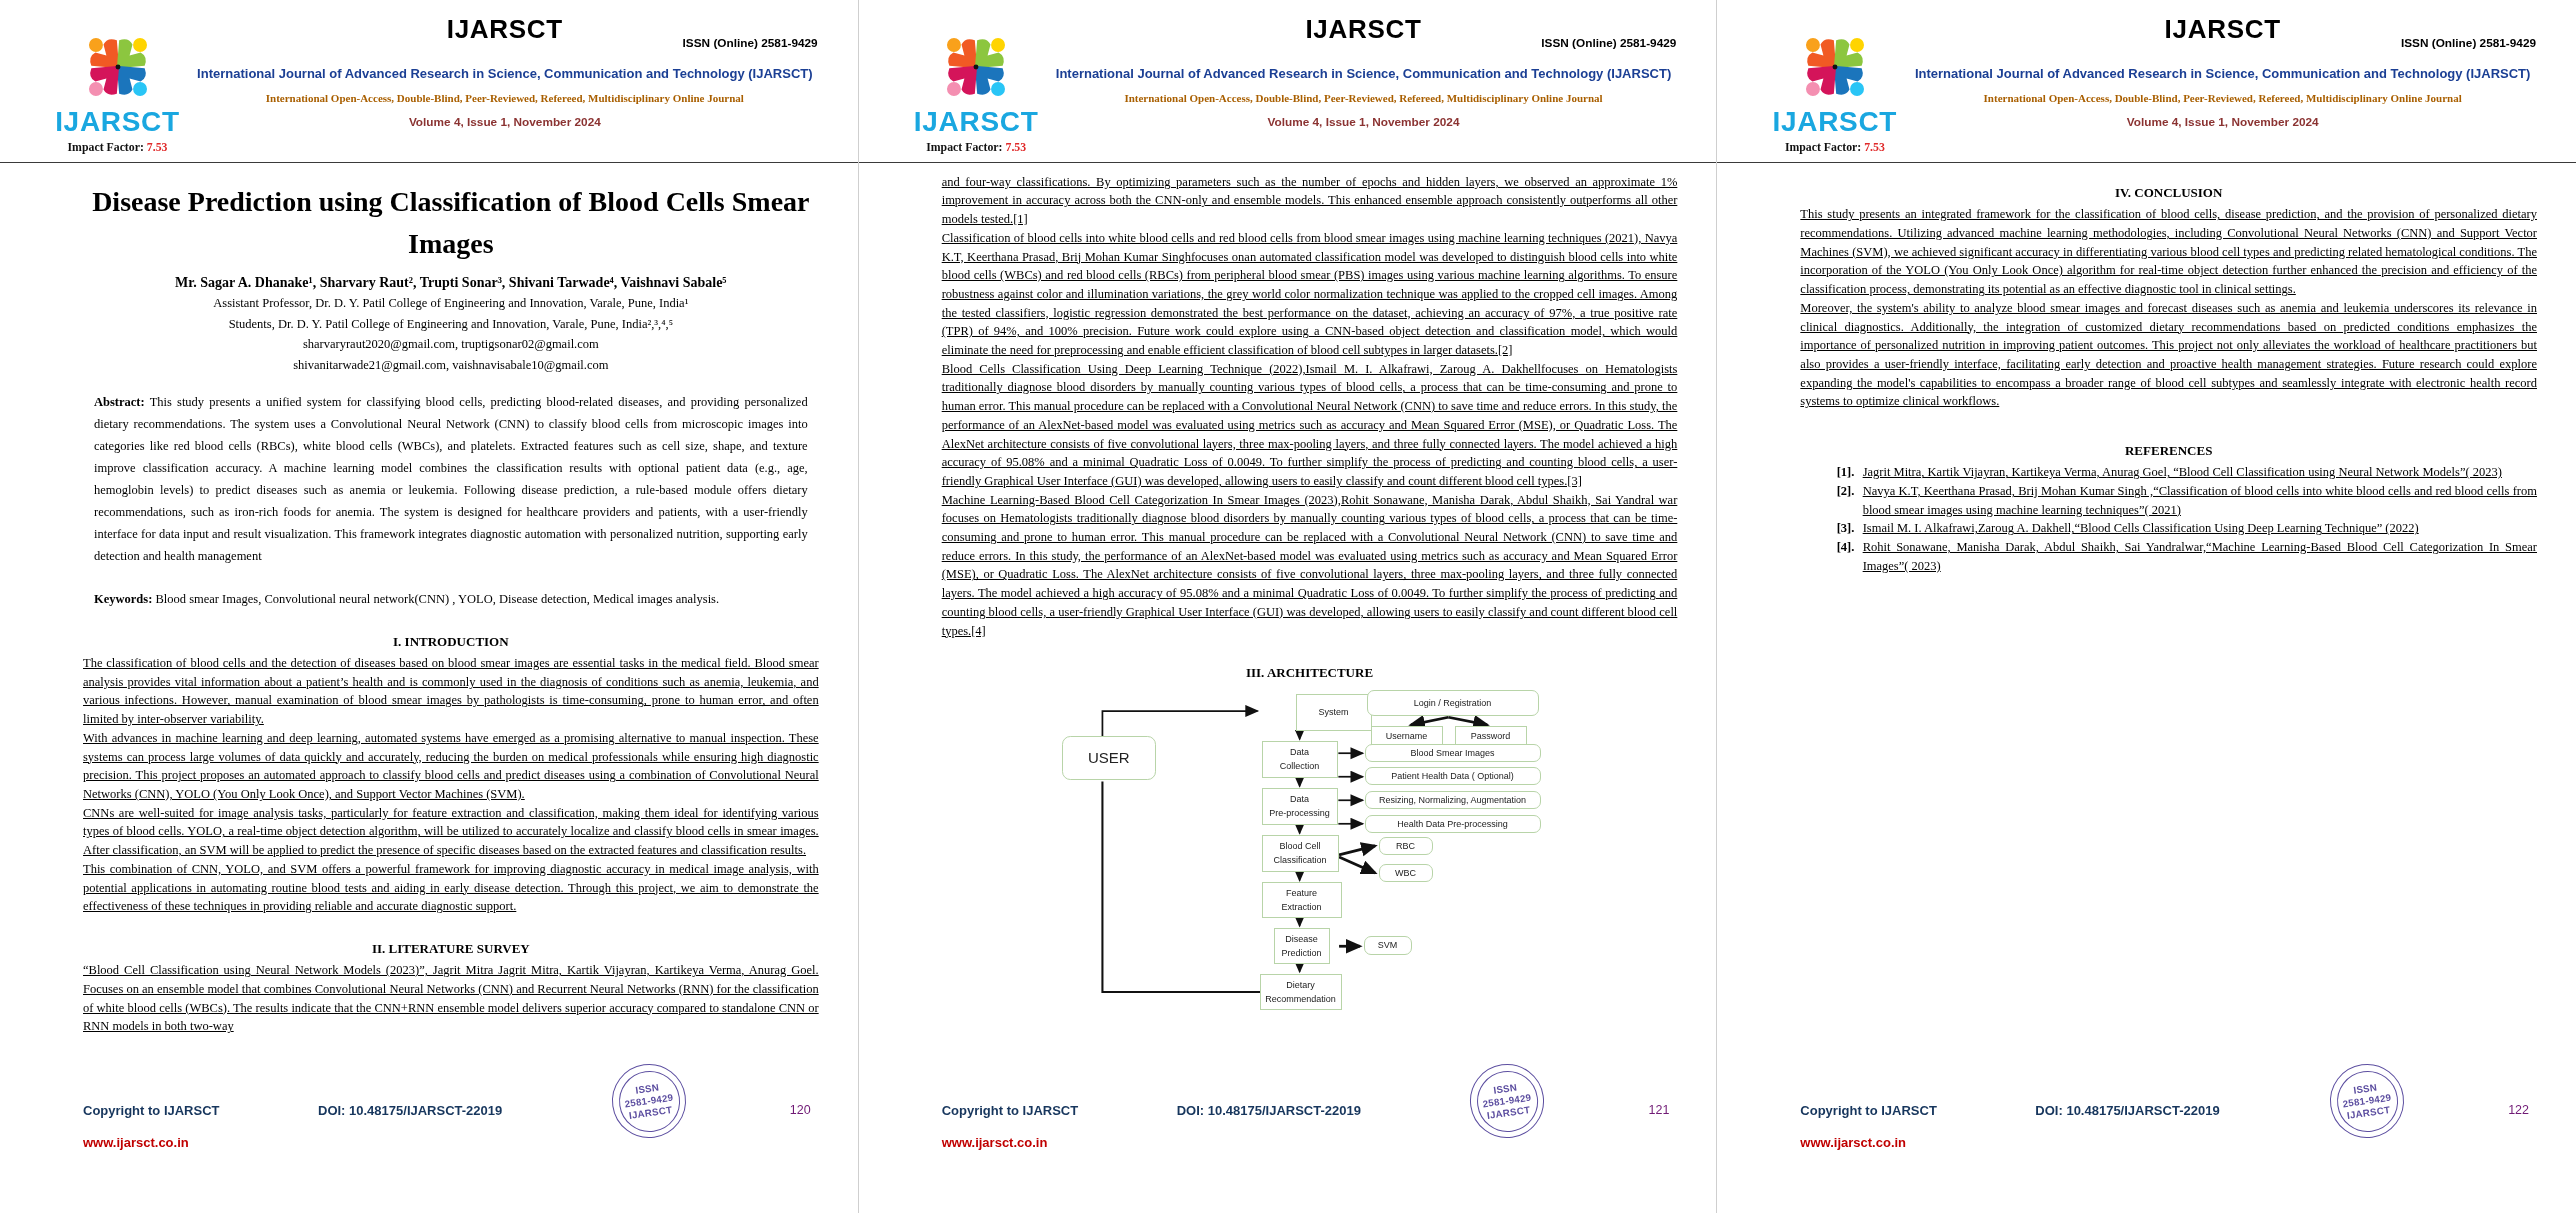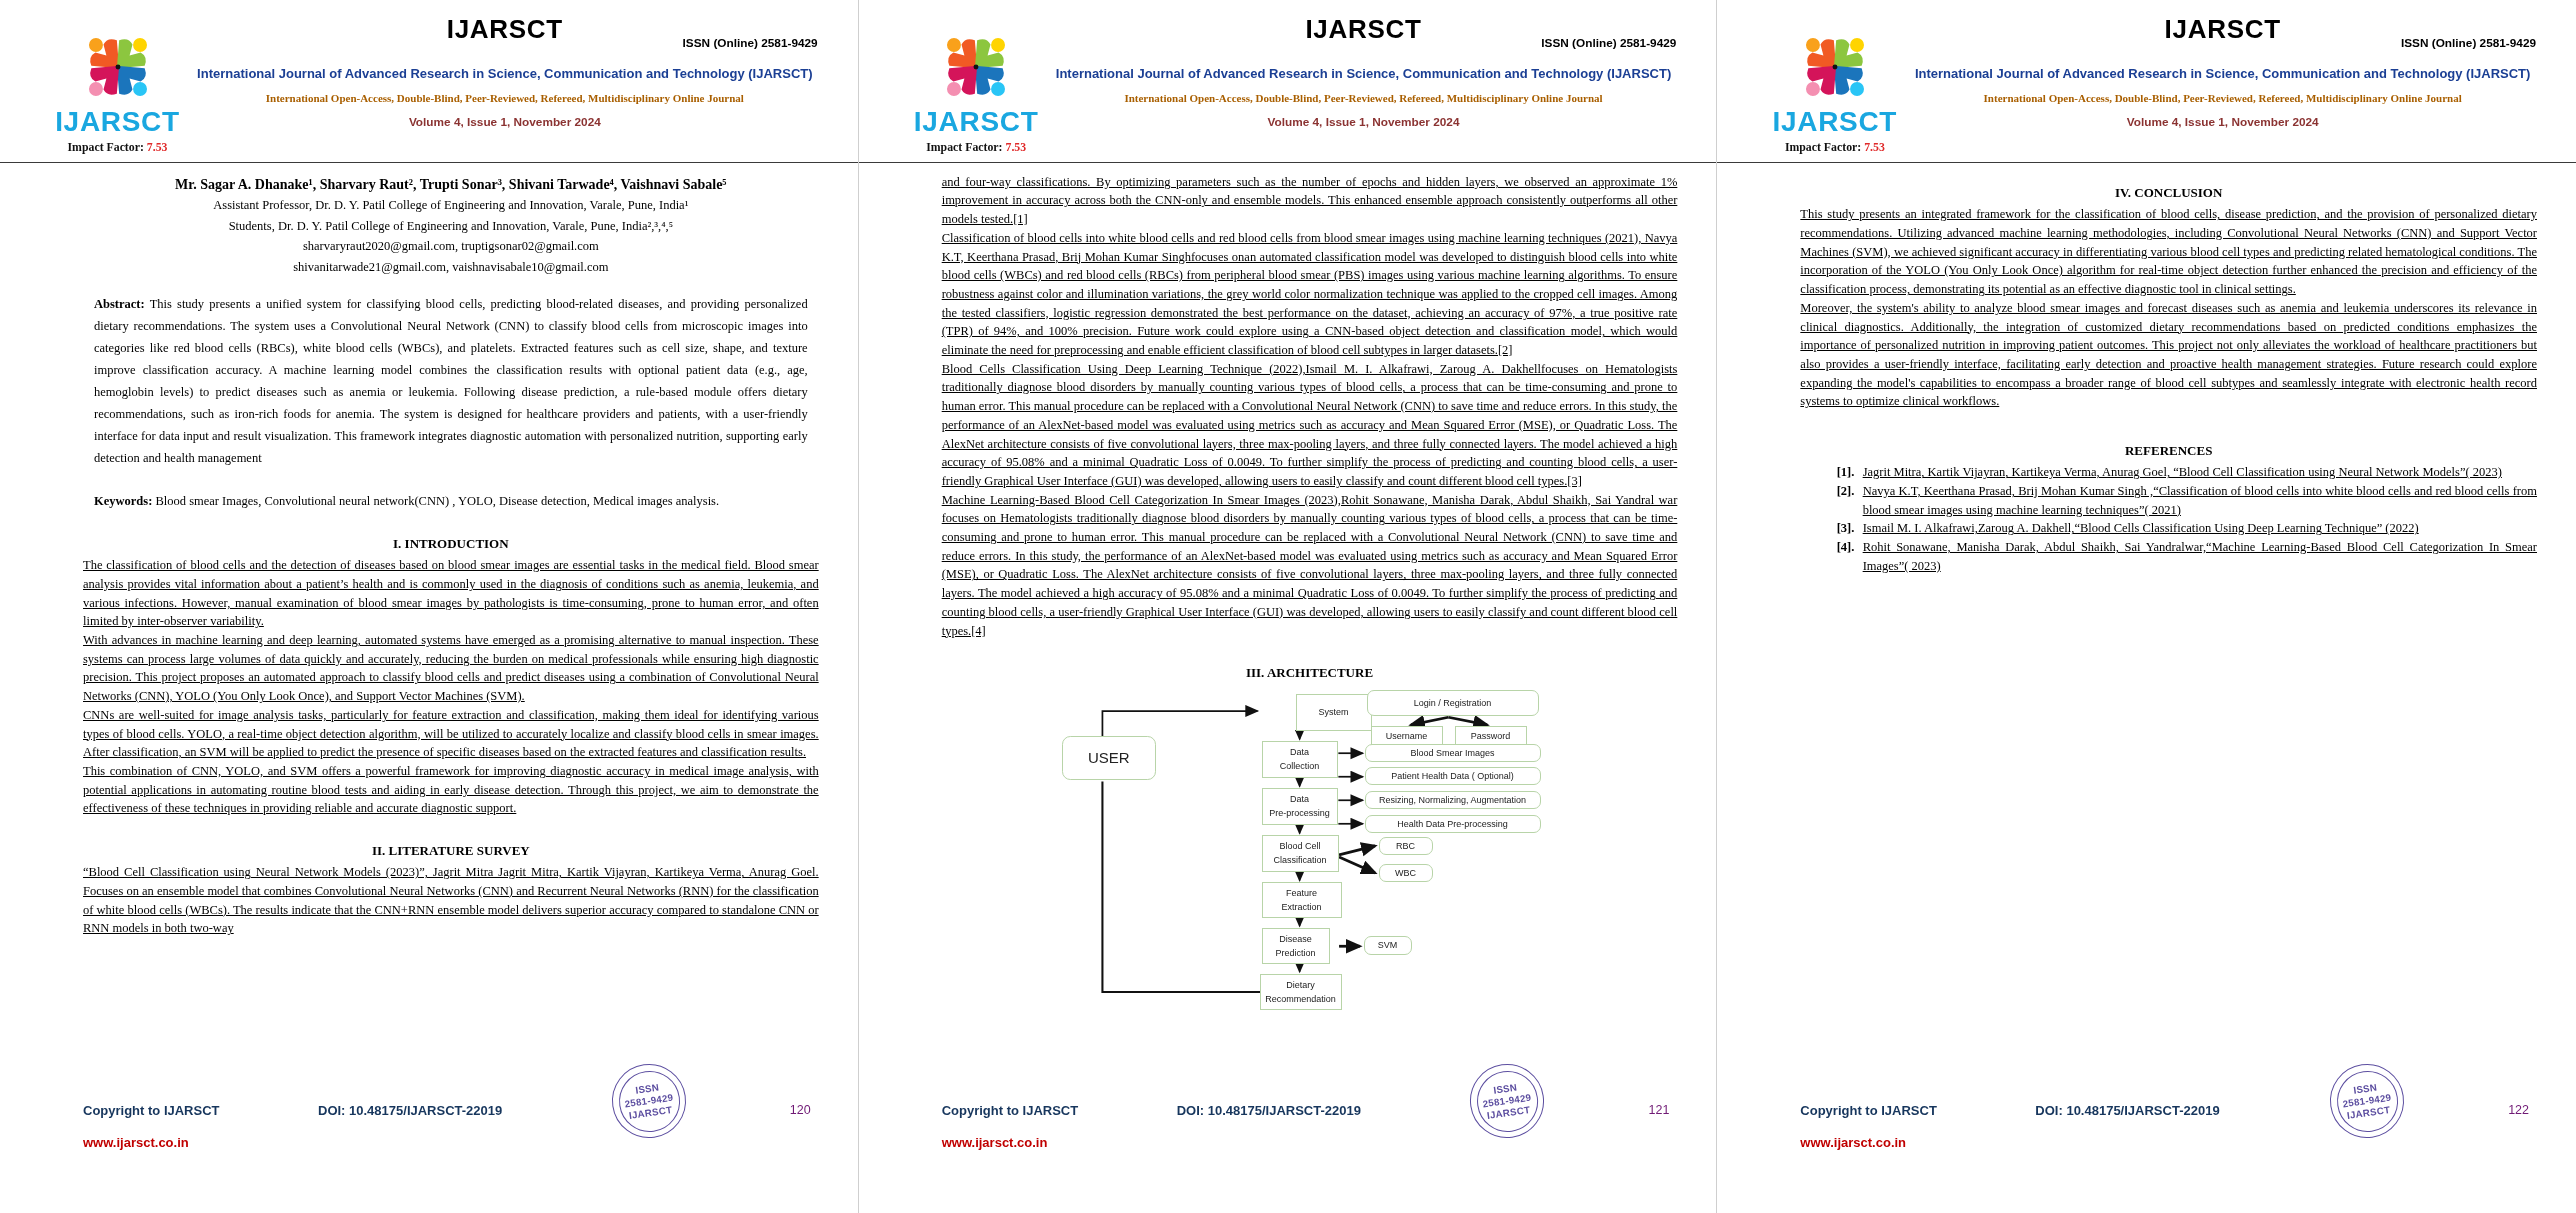--- a/index.html
+++ b/index.html
@@ -104,20 +104,21 @@
       <div class="hdr-center">
         <div class="hdr-title">IJARSCT</div>
         <div class="hdr-jname">International Journal of Advanced Research in Science, Communication and Technology (IJARSCT)</div>
         <div class="hdr-tag">International Open-Access, Double-Blind, Peer-Reviewed, Refereed, Multidisciplinary Online Journal</div>
         <div class="hdr-vol">Volume 4, Issue 1, November 2024</div>
       </div>
       <div class="hdr-issn">ISSN (Online) 2581-9429</div>
     </div>
 
     <div class="content">
+      <div class="paper-title">Disease Prediction using Classification of Blood Cells Smear Images</div>
       <div class="authors">Mr. Sagar A. Dhanake¹, Sharvary Raut², Trupti Sonar³, Shivani Tarwade⁴, Vaishnavi Sabale⁵</div>
       <div class="affil">Assistant Professor, Dr. D. Y. Patil College of Engineering and Innovation, Varale, Pune, India¹</div>
       <div class="affil">Students, Dr. D. Y. Patil College of Engineering and Innovation, Varale, Pune, India²,³,⁴,⁵</div>
       <div class="emails">sharvaryraut2020@gmail.com, truptigsonar02@gmail.com</div>
       <div class="emails">shivanitarwade21@gmail.com, vaishnavisabale10@gmail.com</div>
 
       <p class="abstract"><span class="lbl">Abstract:</span> <span>This study presents a unified system for classifying blood cells, predicting blood-related diseases, and providing personalized dietary recommendations. The system uses a Convolutional Neural Network (CNN) to classify blood cells from microscopic images into categories like red blood cells (RBCs), white blood cells (WBCs), and platelets. Extracted features such as cell size, shape, and texture improve classification accuracy. A machine learning model combines the classification results with optional patient data (e.g., age, hemoglobin levels) to predict diseases such as anemia or leukemia. Following disease prediction, a rule-based module offers dietary recommendations, such as iron-rich foods for anemia. The system is designed for healthcare providers and patients, with a user-friendly interface for data input and result visualization. This framework integrates diagnostic automation with personalized nutrition, supporting early detection and health management</span></p>
 
       <p class="kw"><span class="lbl">Keywords:</span> <span>Blood smear Images, Convolutional neural network(CNN) , YOLO, Disease detection, Medical images analysis.</span></p>
 
@@ -211,21 +212,21 @@
         <div class="dbox rounded" style="left:311px;top:54px;width:176px;height:18px;">Blood Smear Images</div>
         <div class="dbox rounded" style="left:311px;top:77px;width:176px;height:18px;">Patient Health Data ( Optional)</div>
         <div class="dbox pre" style="left:208px;top:98px;width:76px;height:37px;">Data
 Pre-processing</div>
         <div class="dbox rounded" style="left:311px;top:101px;width:176px;height:18px;">Resizing, Normalizing, Augmentation</div>
         <div class="dbox rounded" style="left:311px;top:125px;width:176px;height:18px;">Health Data Pre-processing</div>
         <div class="dbox pre" style="left:208px;top:145px;width:77px;height:37px;">Blood Cell
 Classification</div>
         <div class="dbox rounded" style="left:325px;top:147px;width:54px;height:18px;">RBC</div>
         <div class="dbox rounded" style="left:325px;top:174px;width:54px;height:18px;">WBC</div>
-        <div class="dbox pre" style="left:208px;top:238px;width:68px;height:36px;">Disease
+        <div class="dbox pre" style="left:220px;top:238px;width:56px;height:36px;">Disease
 Prediction</div>
         <div class="dbox pre" style="left:208px;top:192px;width:80px;height:36px;">Feature
 Extraction</div>
         <div class="dbox rounded" style="left:310px;top:246px;width:48px;height:19.4px;">SVM</div>
         <div class="dbox pre" style="left:206px;top:284px;width:82px;height:36px;">Dietary
 Recommendation</div>
       </div>
     </div>
 
     <div class="ftr">

